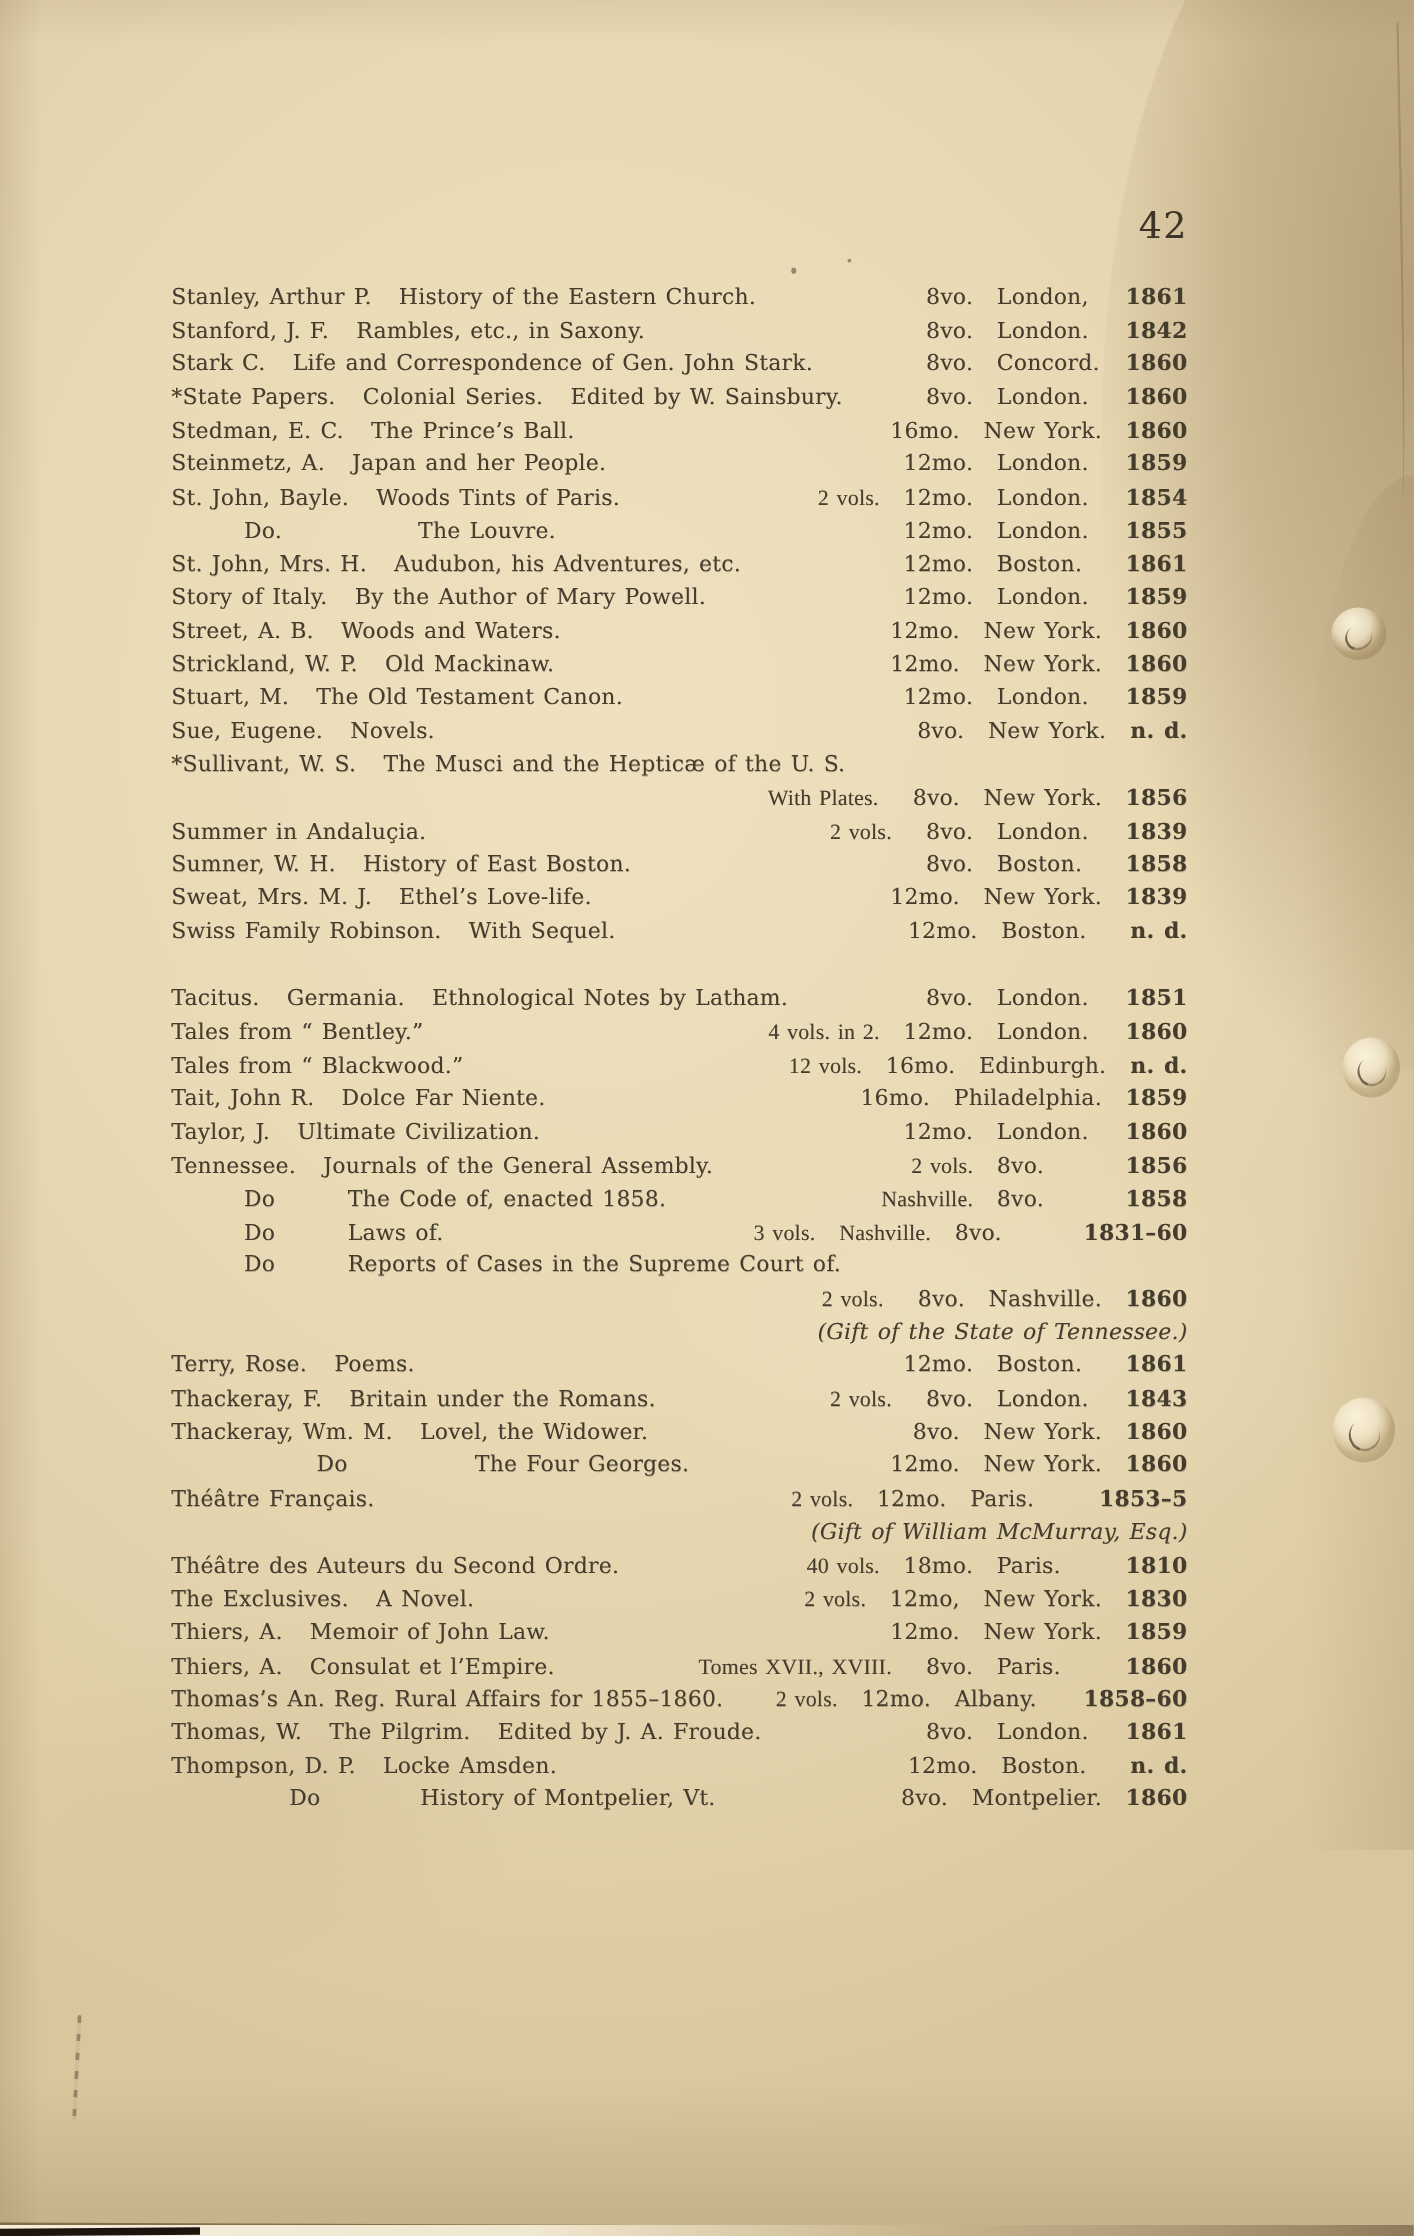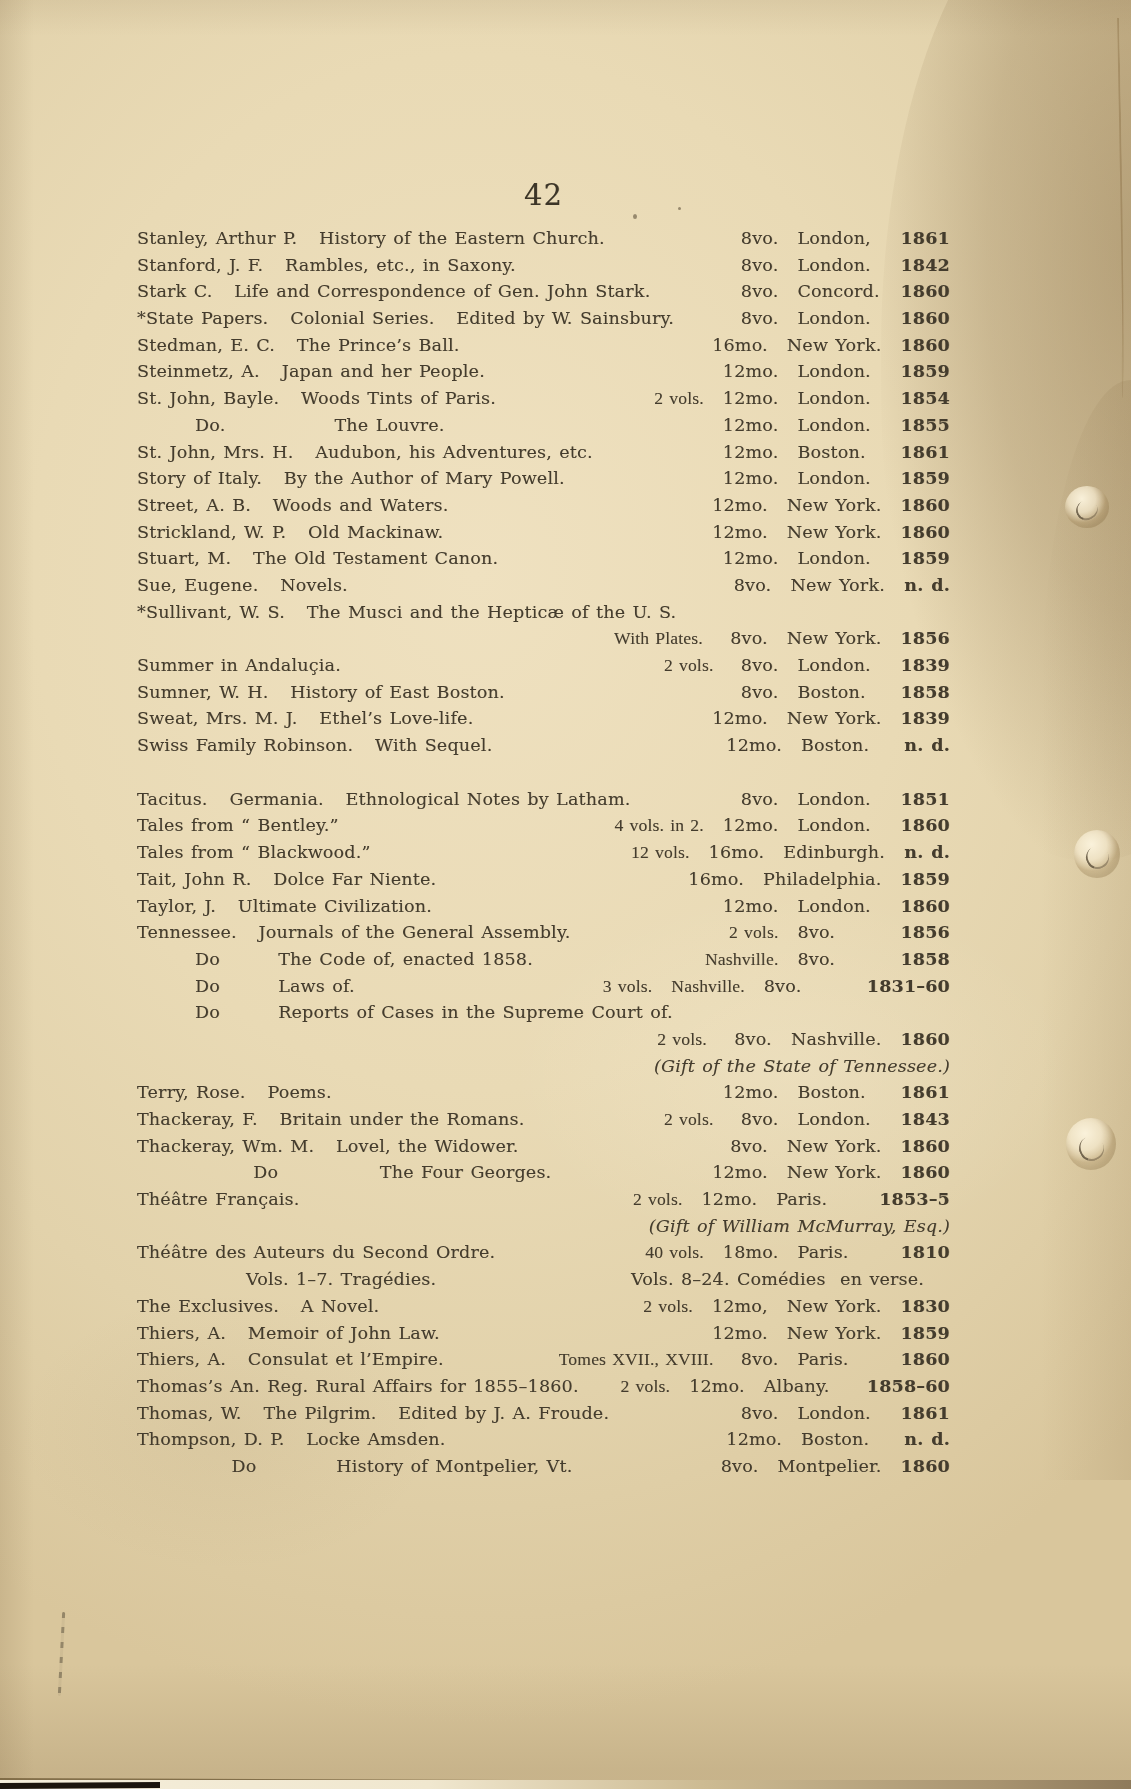--- a/index.html
+++ b/index.html
@@ -60,22 +60,22 @@
     border-radius:50%;transform:rotate(-28deg);
   }
   .pencil-mark{
     position:absolute;width:3px;
     background:repeating-linear-gradient(to bottom, rgba(92,82,62,0.55) 0 6px, rgba(92,82,62,0.08) 6px 15px);
     transform:rotate(3deg);border-radius:2px;
   }
   .speck{position:absolute;border-radius:50%;background:rgba(82,70,50,0.55);}
   
   .page-number{
-    position:absolute;left:137px;top:178px;width:813px;
-    text-align:center;font-size:29px;color:#3c3527;letter-spacing:1px;
+    position:absolute;left:137px;top:163px;width:813px;
+    text-align:right;font-size:29px;color:#3c3527;letter-spacing:1px;
     text-shadow:0.4px 0.4px 0 rgba(60,53,39,0.3);
   }
   #content{
     position:absolute;left:137px;top:225px;width:813px;
     color:#443c2d;font-size:17.5px;letter-spacing:0.2px;word-spacing:1.5px;
     text-shadow:0.35px 0.35px 0 rgba(68,60,45,0.30);
   }
   .line{display:flex;justify-content:space-between;align-items:baseline;height:26.7px;line-height:26.7px;}
   .left{white-space:pre;}
   .right{display:flex;align-items:baseline;column-gap:19px;white-space:pre;}
@@ -253,24 +253,20 @@
       </div>
       <div class="line">
         <span class="left"></span>
         <span class="right"><span class="c-gift">(Gift of William McMurray, Esq.)</span></span>
       </div>
       <div class="line">
         <span class="left">Théâtre des Auteurs du Second Ordre.</span>
         <span class="right"><span class="c-txt">40 vols.</span><span class="c-fmt">18mo.</span><span class="c-place">Paris.</span><span class="c-year">1810</span></span>
       </div>
       <div class="line">
-        <span class="left">               Vols. 1–7. Tragédies.</span>
-        <span class="right"><span class="c-sub">Vols. 8–24. Comédies  en verse.</span></span>
-      </div>
-      <div class="line">
         <span class="left">The Exclusives.   A Novel.</span>
         <span class="right"><span class="c-txt">2 vols.</span><span class="c-fmt">12mo,</span><span class="c-place">New York.</span><span class="c-year">1830</span></span>
       </div>
       <div class="line">
         <span class="left">Thiers, A.   Memoir of John Law.</span>
         <span class="right"><span class="c-fmt">12mo.</span><span class="c-place">New York.</span><span class="c-year">1859</span></span>
       </div>
       <div class="line">
         <span class="left">Thiers, A.   Consulat et l’Empire.</span>
         <span class="right"><span class="c-txt">Tomes XVII., XVIII.</span><span class="c-fmt">8vo.</span><span class="c-place">Paris.</span><span class="c-year">1860</span></span>

